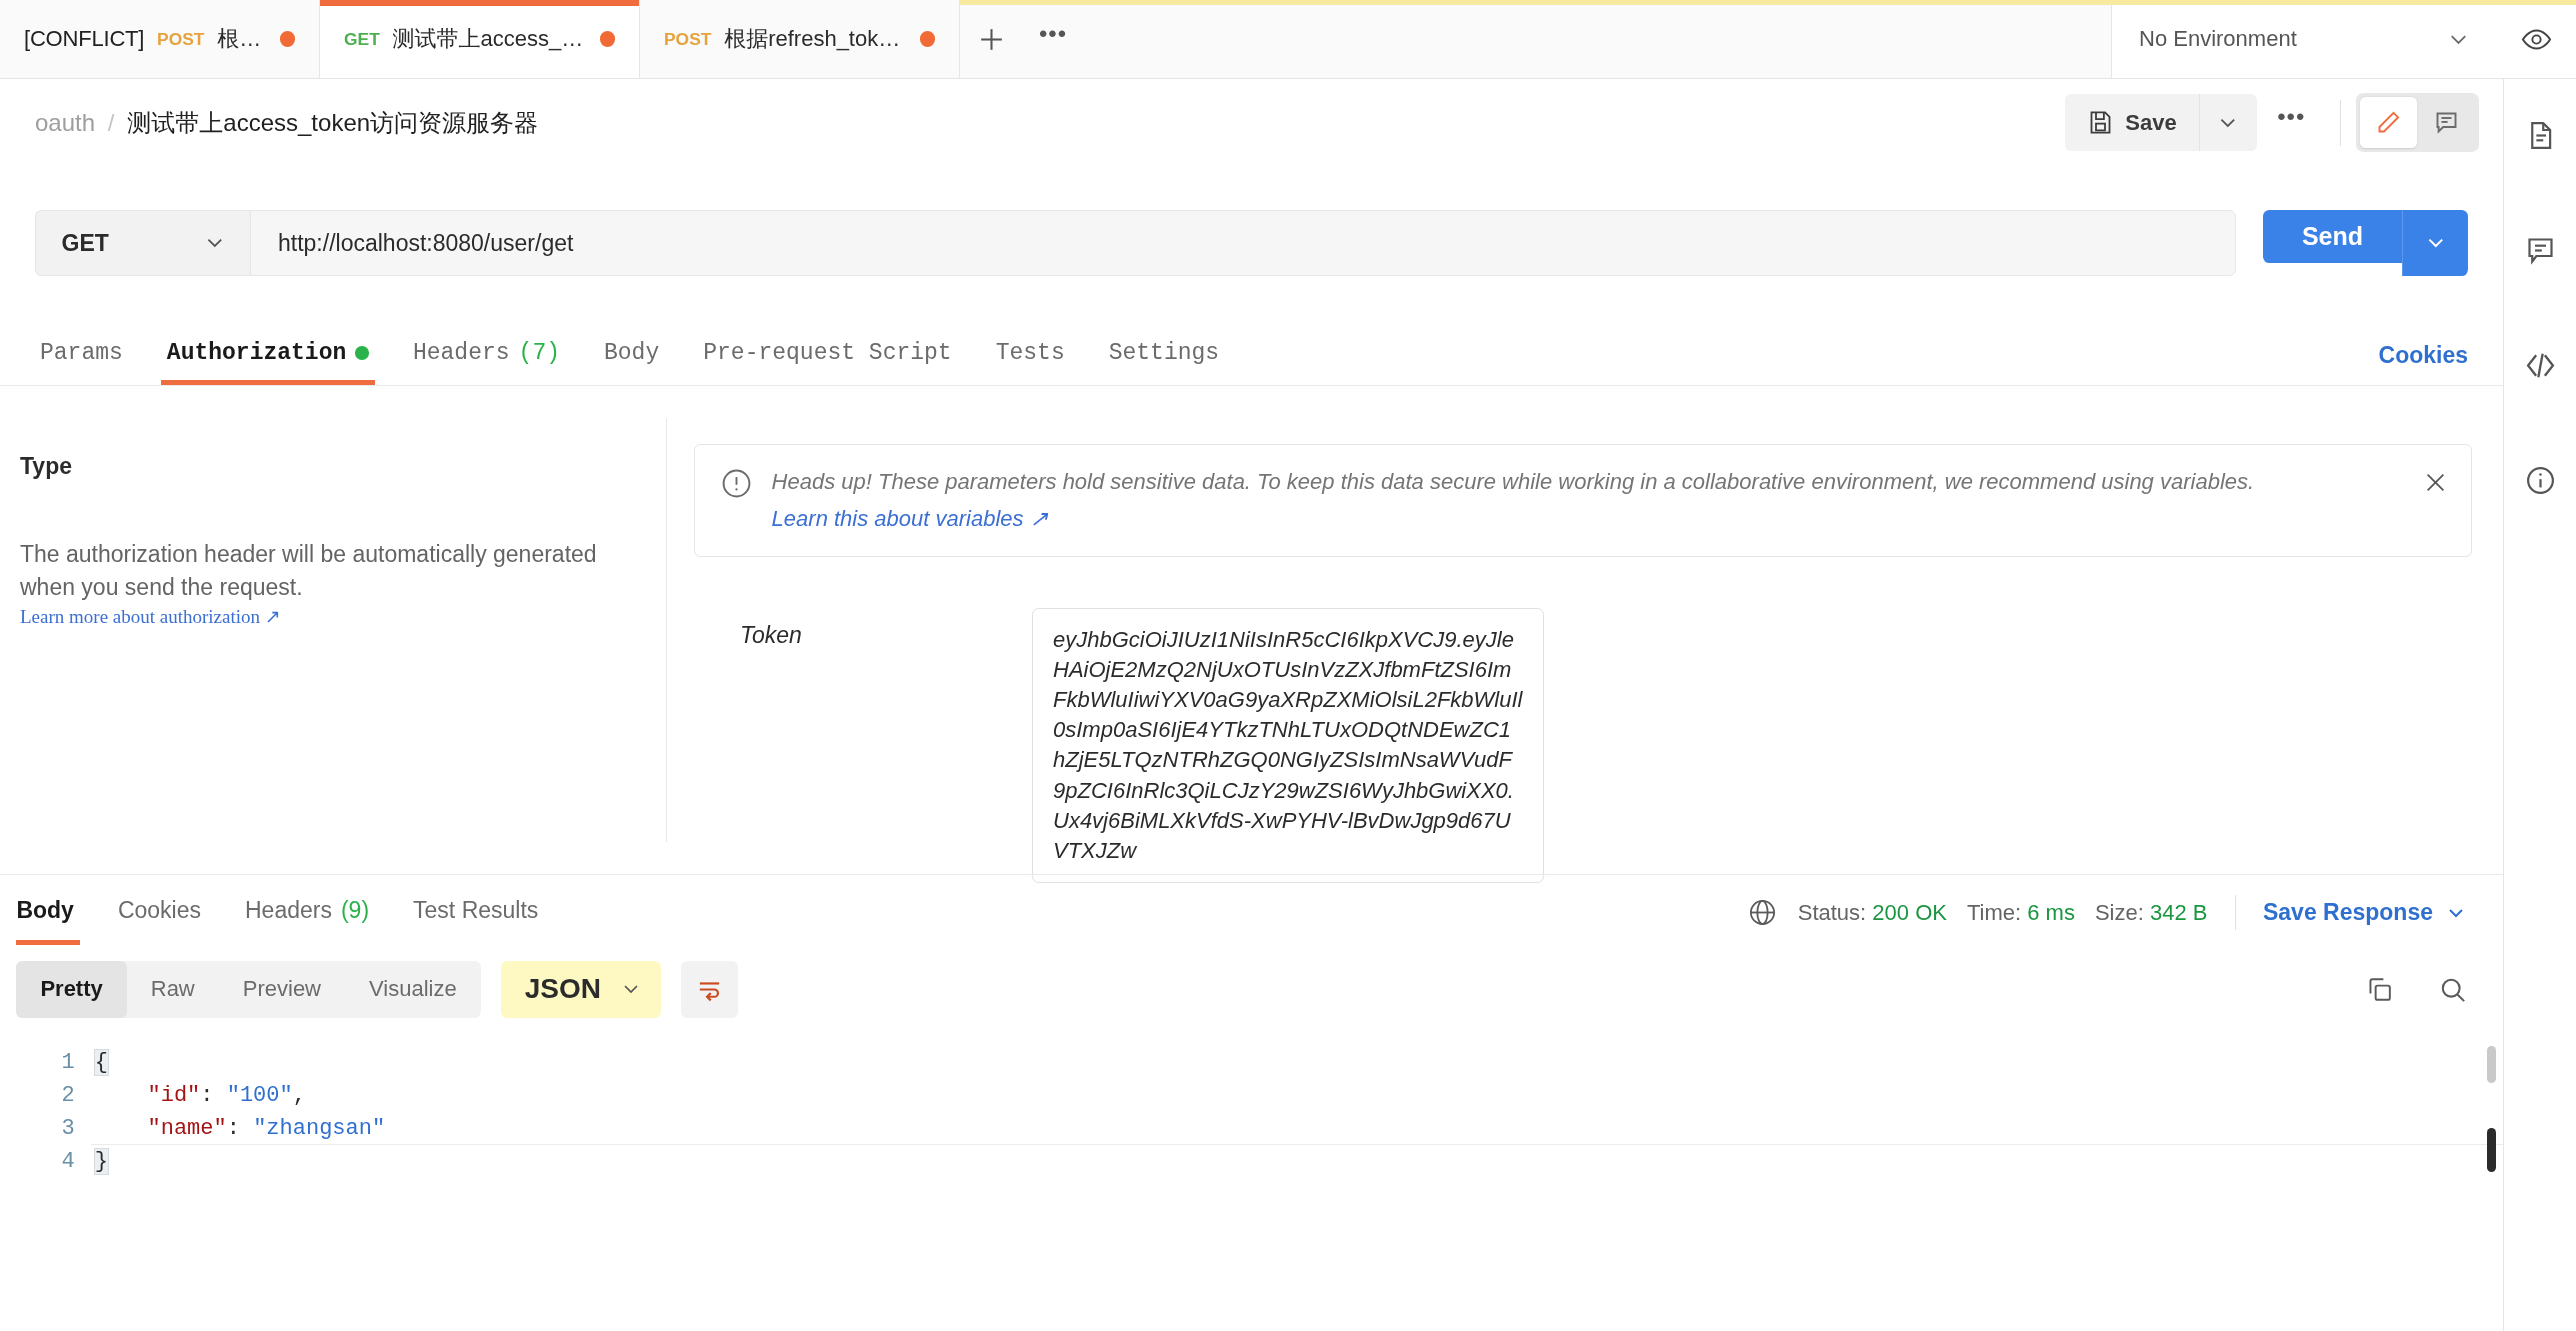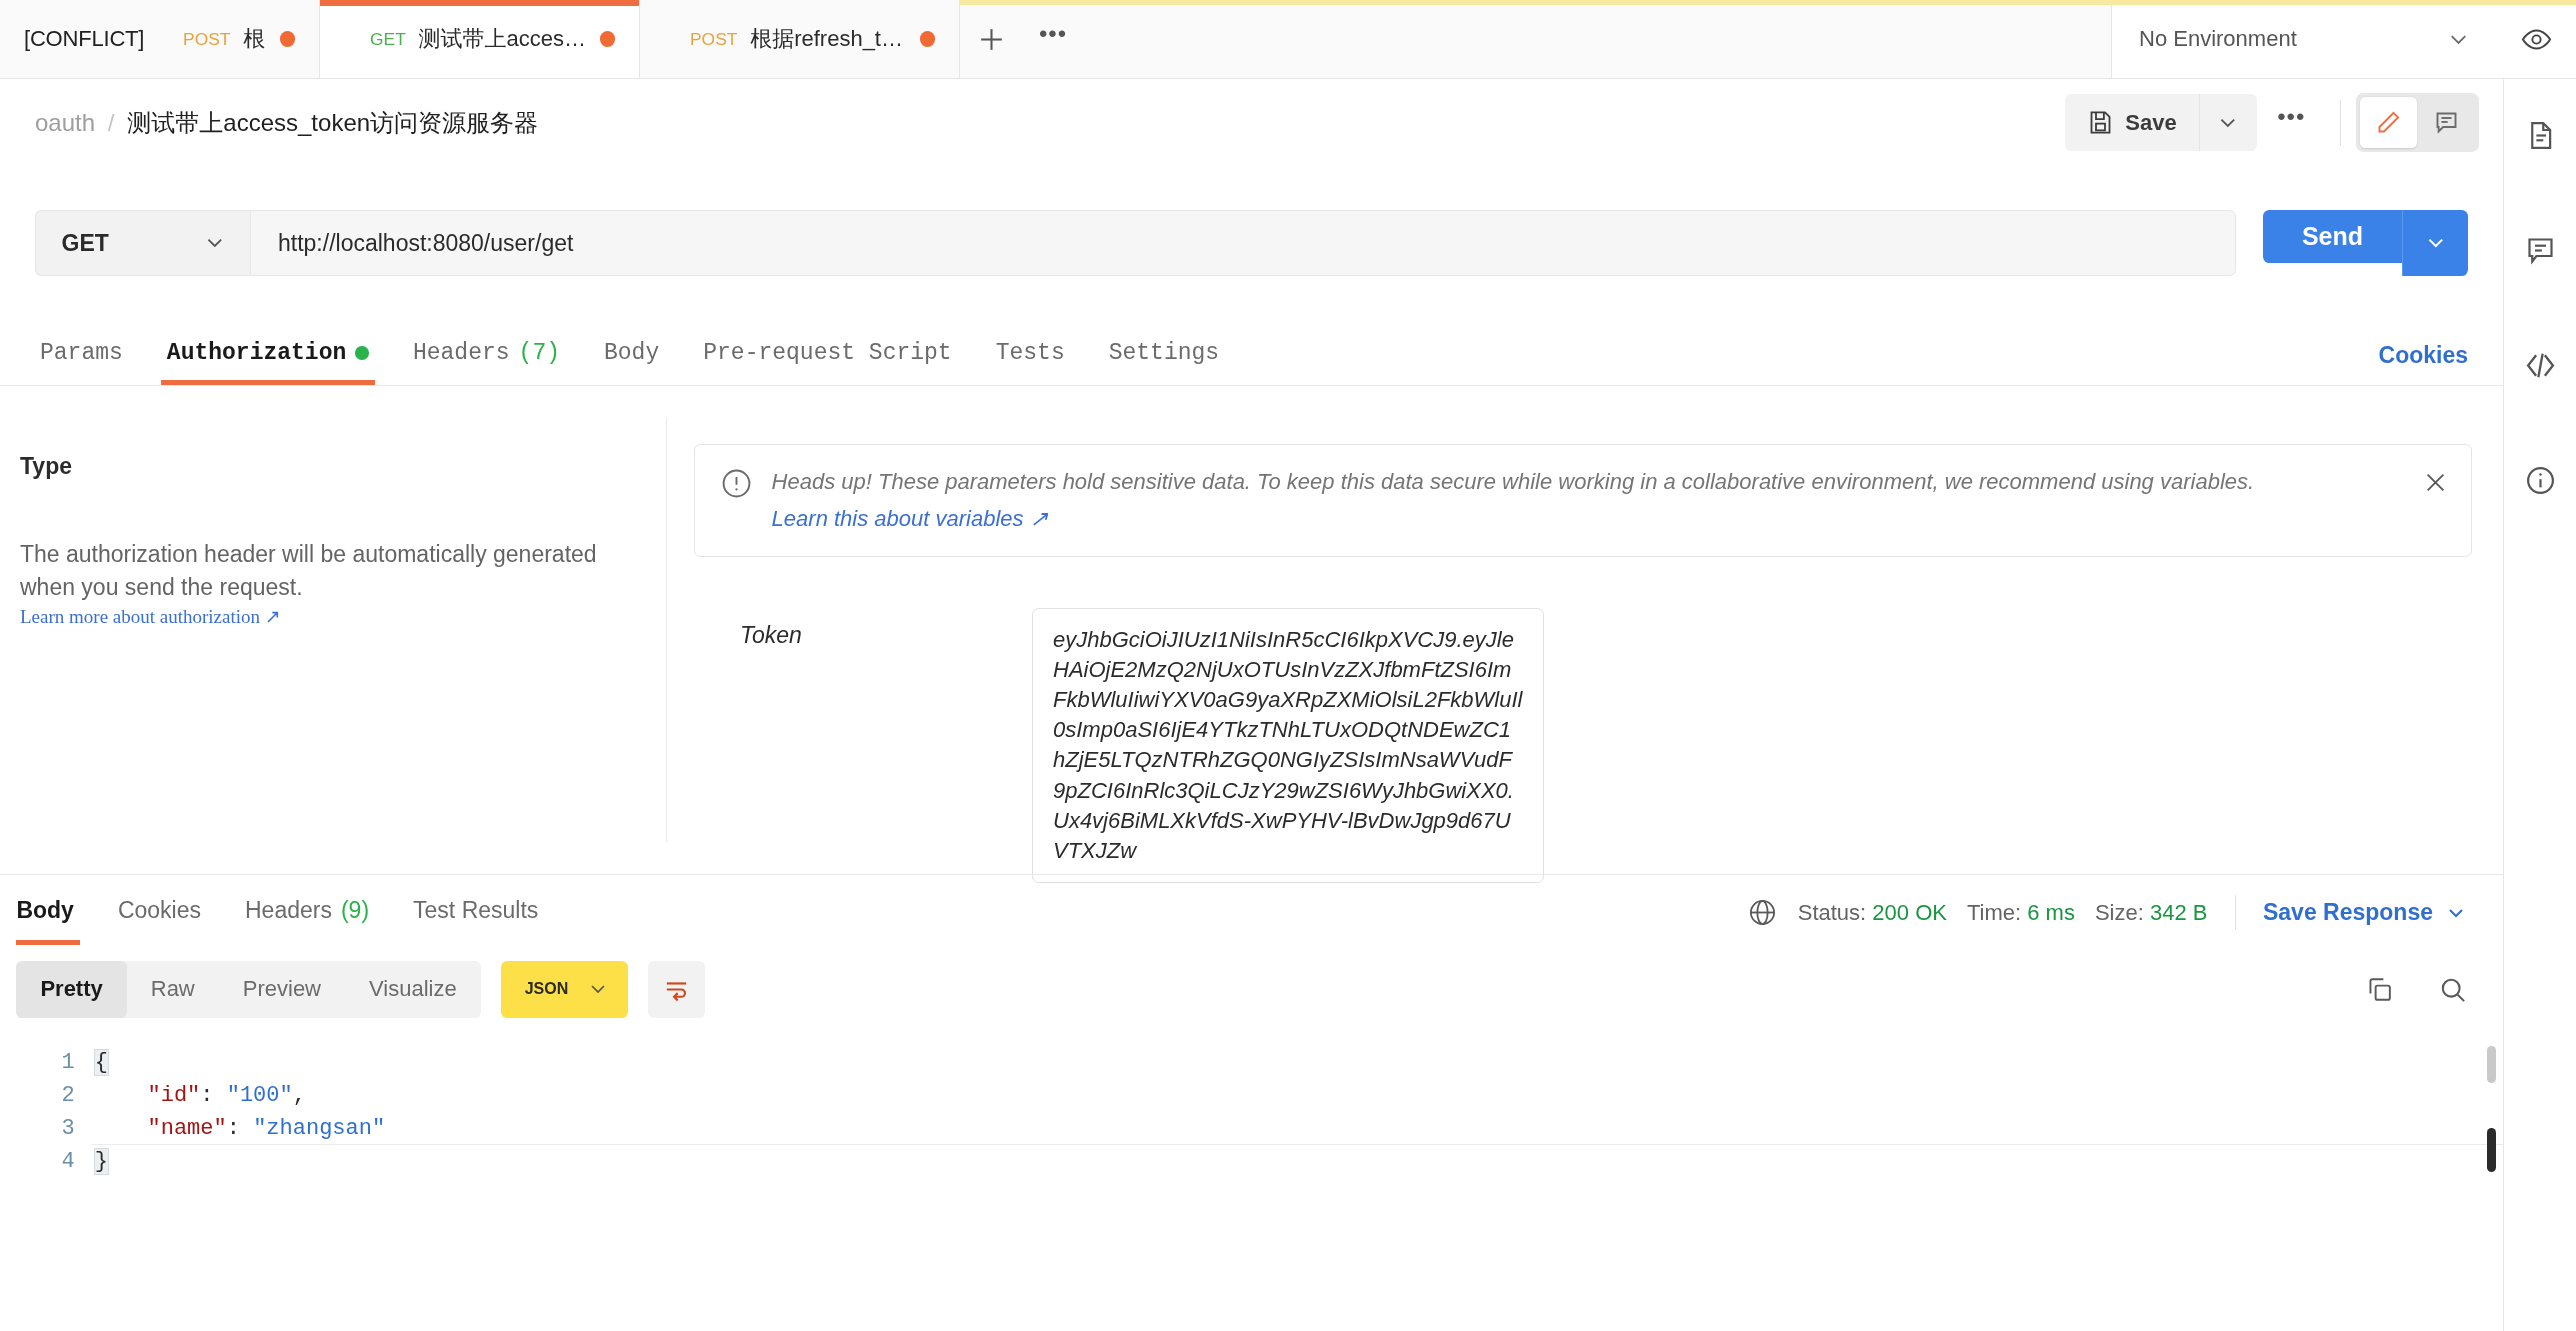--- a/index.html
+++ b/index.html
@@ -32,21 +32,21 @@
     position: relative;
     cursor: pointer;
     max-width: 320px;
   }
   .tab.active { background: #ffffff; }
   .tab.active::before {
     content: ""; position: absolute; left: 0; right: 0; top: 0; height: 5.5px;
     background: #ef6c3f;
   }
   .tab-conflict { font-size: 22px; color: #212121; letter-spacing: -0.2px; }
-  .tab-method { font-size: 17.4px; font-weight: normal; margin-left: 26px; }
+  .tab-method { font-size: 17.4px; font-weight: bold; }
   .tab-method.post { color: #e6a23c; }
   .tab-method.get { color: #4caf50; }
   .tab-title {
     font-size: 22px; color: #2b2b2b;
     white-space: nowrap; overflow: hidden; text-overflow: ellipsis;
   }
   .tab-dot { width: 15.5px; height: 15.5px; border-radius: 50%; background: #f06a35; flex: 0 0 auto; }
   .tab-add {
     width: 62px; display: flex; align-items: center; justify-content: center;
     font-size: 33px; color: #555; font-weight: 300; cursor: pointer;
@@ -217,23 +217,23 @@
   .save-resp { font-size: 23px; color: #2f6fd0; font-weight: bold; cursor: pointer; display: flex; align-items: center; gap: 11px; }
 
   .viewer-row { height: 88px; min-height: 88px; display: flex; align-items: center; padding: 0 35px 0 16.4px; gap: 0; }
   .seg-group { display: flex; background: #f2f2f2; border-radius: 6.4px; height: 57px; align-items: center; }
   .seg {
     height: 57px; padding: 0 24px; display: flex; align-items: center;
     font-size: 22px; color: #6b6b6b; cursor: pointer; border-radius: 6.4px;
   }
   .seg.active { background: #e4e4e4; color: #1a1a1a; font-weight: bold; }
   .fmt-select {
-    margin-left: 20px; height: 57px; background: #fde047; border-radius: 6.4px;
+    margin-left: 20px; height: 57px; background: #fef9c3; border-radius: 6.4px;
     display: flex; align-items: center; gap: 18px; padding: 0 18px 0 24px;
-    font-size: 16px; font-weight: bold; color: #2b2b2b; cursor: pointer;
+    font-size: 28px; font-weight: bold; color: #2b2b2b; cursor: pointer;
   }
   .wrap-btn {
     margin-left: 20px; width: 57px; height: 57px; background: #f2f2f2; border-radius: 6.4px;
     display: flex; align-items: center; justify-content: center; cursor: pointer;
   }
   .viewer-spacer { flex: 1 1 auto; }
   .viewer-icons { display: flex; gap: 42px; align-items: center; }
 
   .code-area { flex: 1 1 auto; display: flex; position: relative; overflow: hidden; }
   .gutter {

